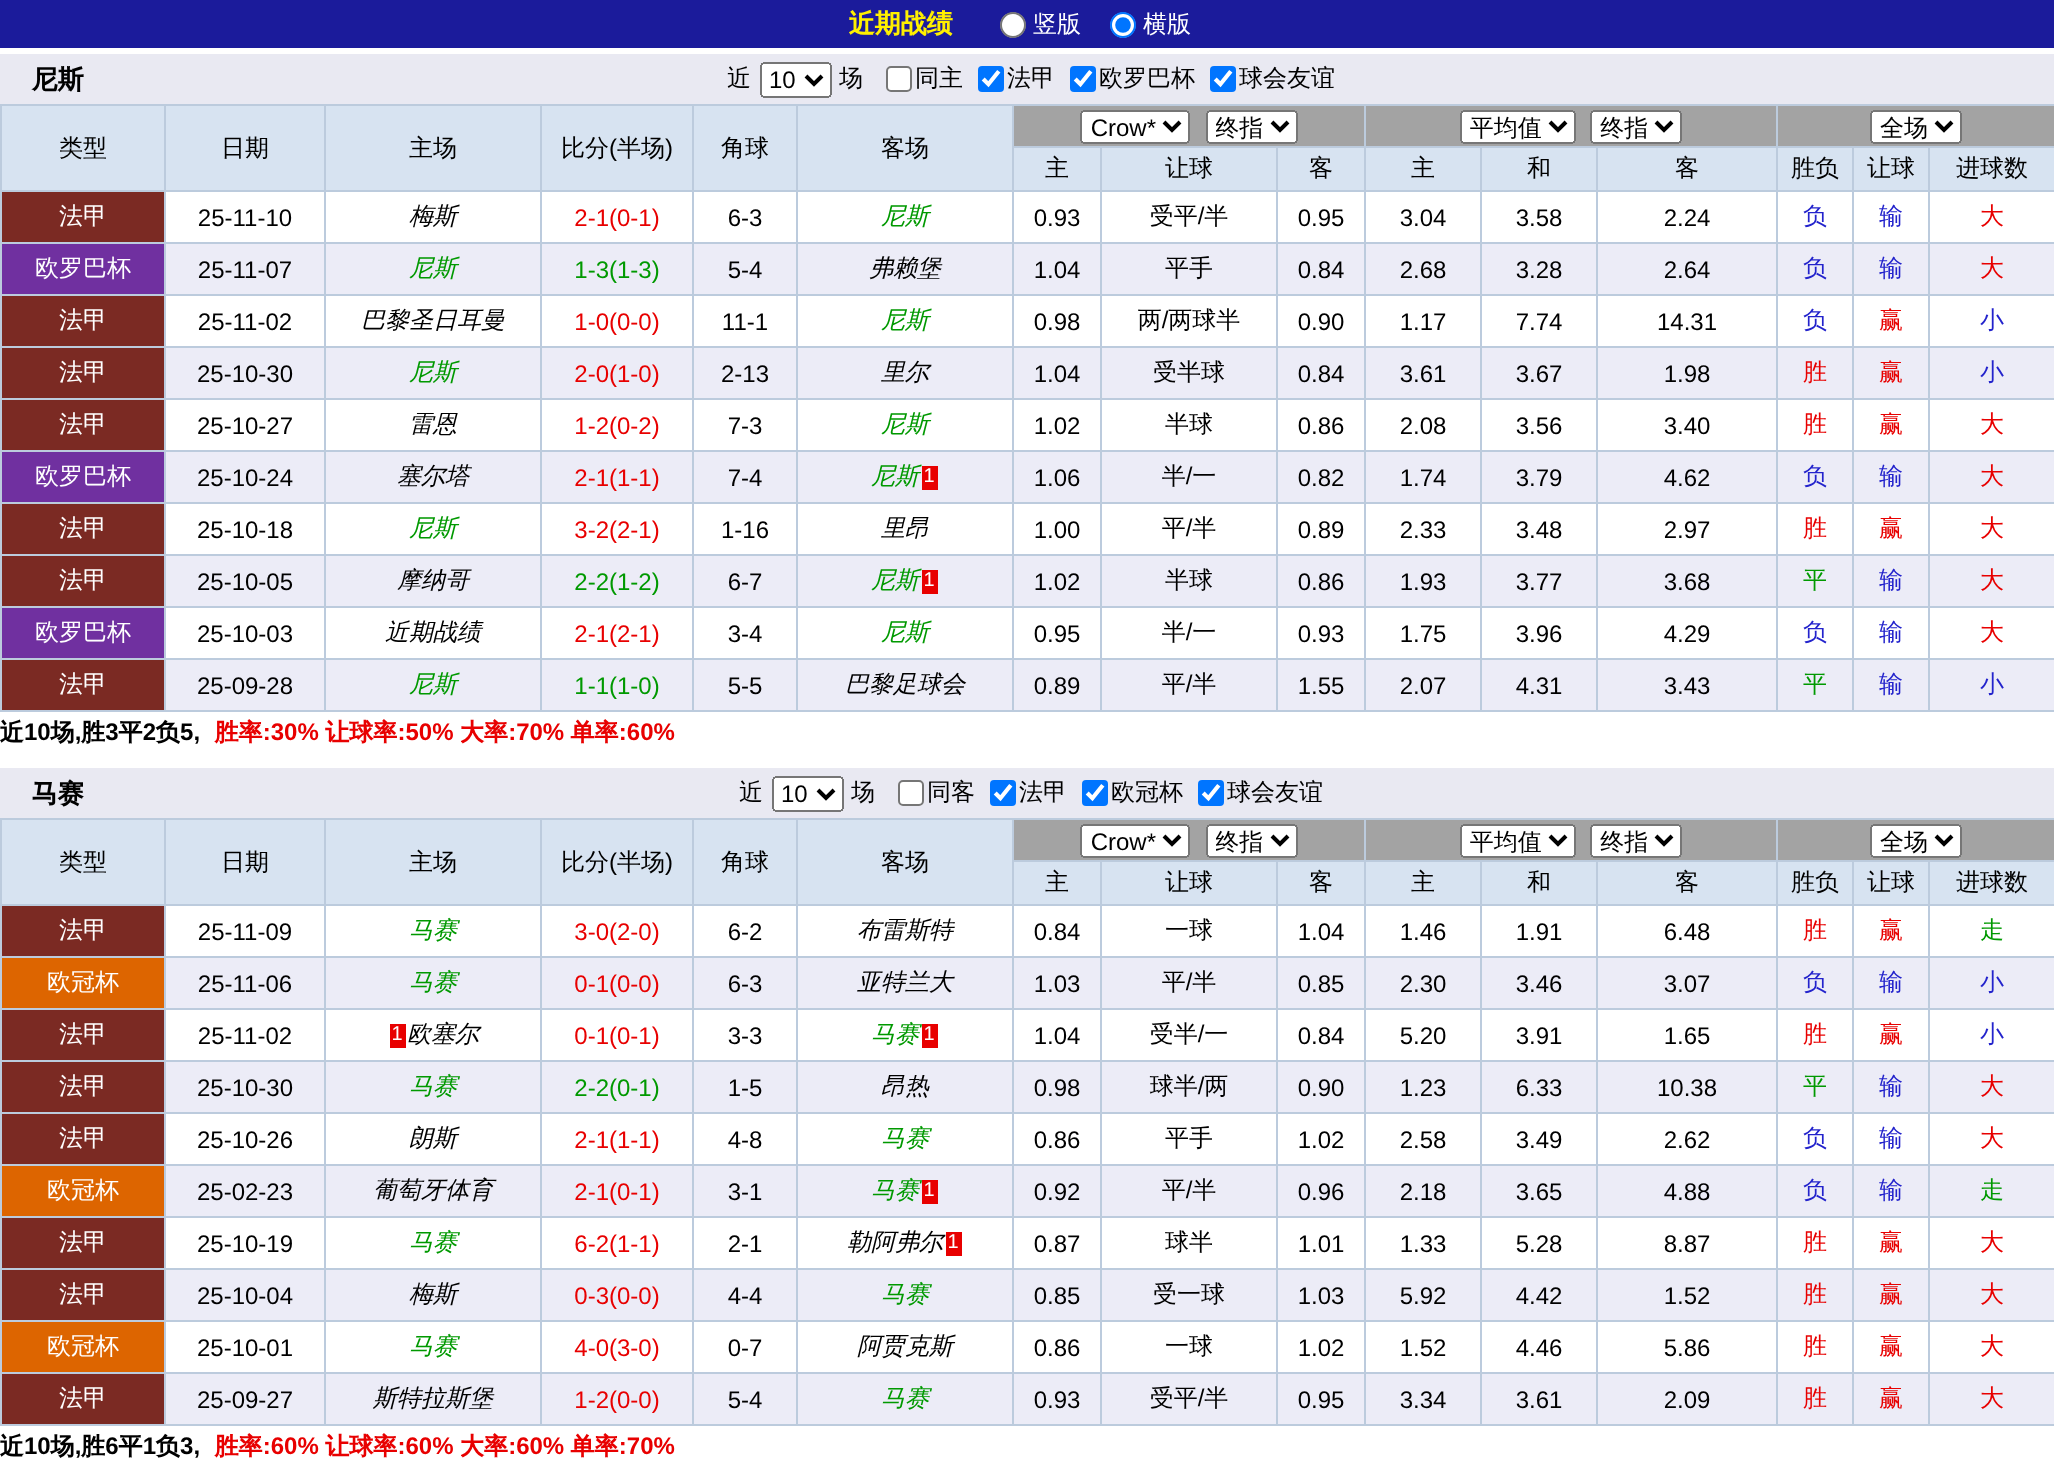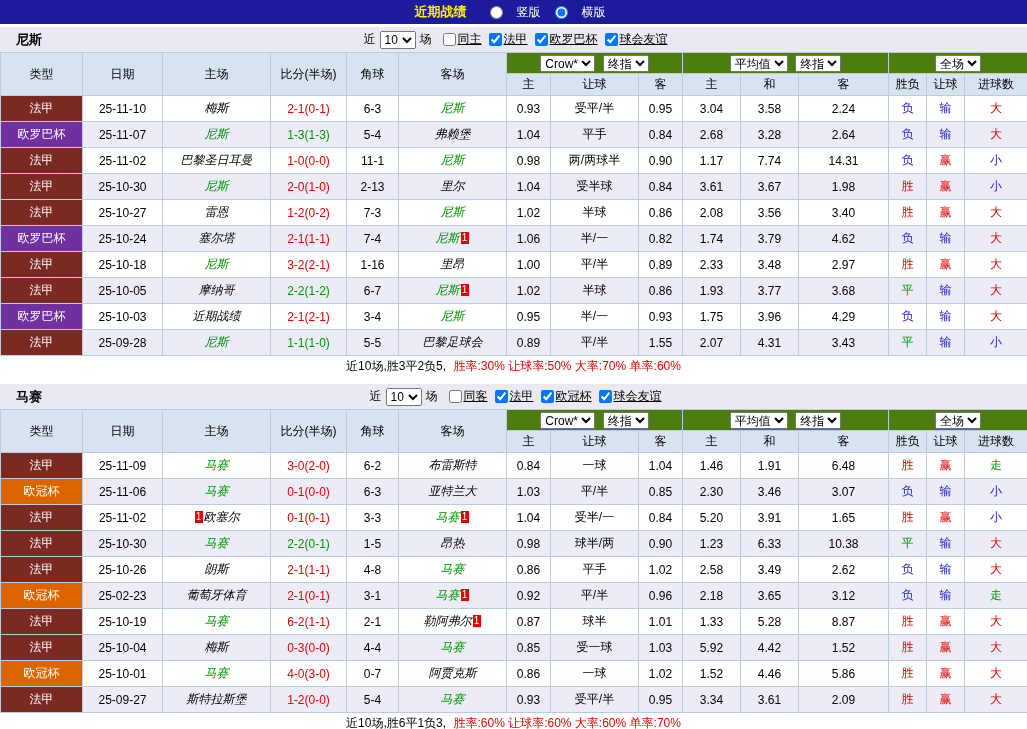--- a/index.html
+++ b/index.html
@@ -7,46 +7,46 @@
   body {
     width:1027px; height:729px; overflow:hidden;
     font-family:"Liberation Sans","DejaVu Sans",sans-serif;
     font-size:12px; color:#000; background:#fff;
   }
   .topbar {
     height:24px; background:#1B1B9B;
     display:flex; align-items:center; justify-content:center;
   }
   .topbar .title { color:#FFF000; font-weight:bold; font-size:13px; margin-right:16px; }
-  .topbar label { color:#fff; display:inline-flex; align-items:center; margin:0 7px; cursor:pointer;gap:10px; }
+  .topbar label { color:#fff; display:inline-flex; align-items:center; margin:0 7px; cursor:pointer; }
   .topbar input { margin:0 4px 0 0; }
 
   .section { margin-top:3px; }
   .section.second { margin-top:8px; }
 
   .band {
     position:relative; height:25px; background:#E9E9F2;
     display:flex; align-items:center; justify-content:center;
   }
   .band .team { position:absolute; left:16px; font-weight:bold; font-size:13px; }
   .filters { display:inline-flex; align-items:center; }
   .filters .lbl { margin:0 4px; }
   .filters select { height:18px; font-size:12px; }
-  .filters label { display:inline-flex; margin-left:7px; cursor:pointer;text-decoration:underline; }
+  .filters label { display:inline-flex; margin-left:7px; cursor:pointer; }
   .filters input { margin:0 2px 0 0; }
 
   table { width:1027px; border-collapse:collapse; table-layout:fixed; }
   th, td {
     border:1px solid #BCCBDD; text-align:center; vertical-align:middle;
     padding:0; font-weight:normal; white-space:nowrap; overflow:hidden;
   }
   thead tr.r1 th { height:21px; }
   thead tr.r2 th { height:22px; }
   .hd { background:#D7E3F1; }
-  .dropcell { background:#4d7c0f; }
+  .dropcell { background:#a3a3a3; }
   .dropcell select { height:17px; font-size:12px; margin:0 2px; }
 
   tbody tr { height:26px; }
   tbody tr:nth-child(even) { background:#ECECF7; }
 
   td.type { color:#fff; }
   td[data-league="法甲"]   { background:#7B2A23; }
   td[data-league="欧罗巴杯"] { background:#7030A0; }
   td[data-league="欧冠杯"]  { background:#DD6500; }
 
@@ -56,21 +56,21 @@
   [data-c="green"] { color:#009900; }
   [data-c="blue"]  { color:#2323CC; }
 
   .badge {
     display:inline-block; background:#E80000; color:#fff;
     font-size:10px; line-height:12px; min-width:8px; padding:0 1px;
     margin:0 1px; vertical-align:1px;
   }
   .badge:empty { display:none; }
 
-  .summary { height:20px; line-height:20px; text-align:center; }
+  .summary { height:20px; line-height:20px; text-align:left;font-weight:bold; }
   .summary .rates { color:#E80000; margin-left:4px; }
 </style>
 </head>
 <body>
 
 <div class="topbar">
   <span class="title">近期战绩</span>
   <label>
     <input type="radio" name="layout" style="">
     <span>竖版</span>
@@ -501,21 +501,21 @@
     <td>25-02-23</td>
     <td><span class="tname">葡萄牙体育</span></td>
     <td data-c="red">2-1(0-1)</td>
     <td>3-1</td>
     <td><span class="tname" data-green="true">马赛</span><span class="badge">1</span></td>
     <td>0.92</td>
     <td>平/半</td>
     <td>0.96</td>
     <td>2.18</td>
     <td>3.65</td>
-    <td>3.12</td>
+    <td>4.88</td>
     <td data-c="blue">负</td>
     <td data-c="blue">输</td>
     <td data-c="green">走</td>
   </tr>
         <tr>
     <td class="type" data-league="法甲">法甲</td>
     <td>25-10-19</td>
     <td><span class="tname" data-green="true">马赛</span></td>
     <td data-c="red">6-2(1-1)</td>
     <td>2-1</td>

